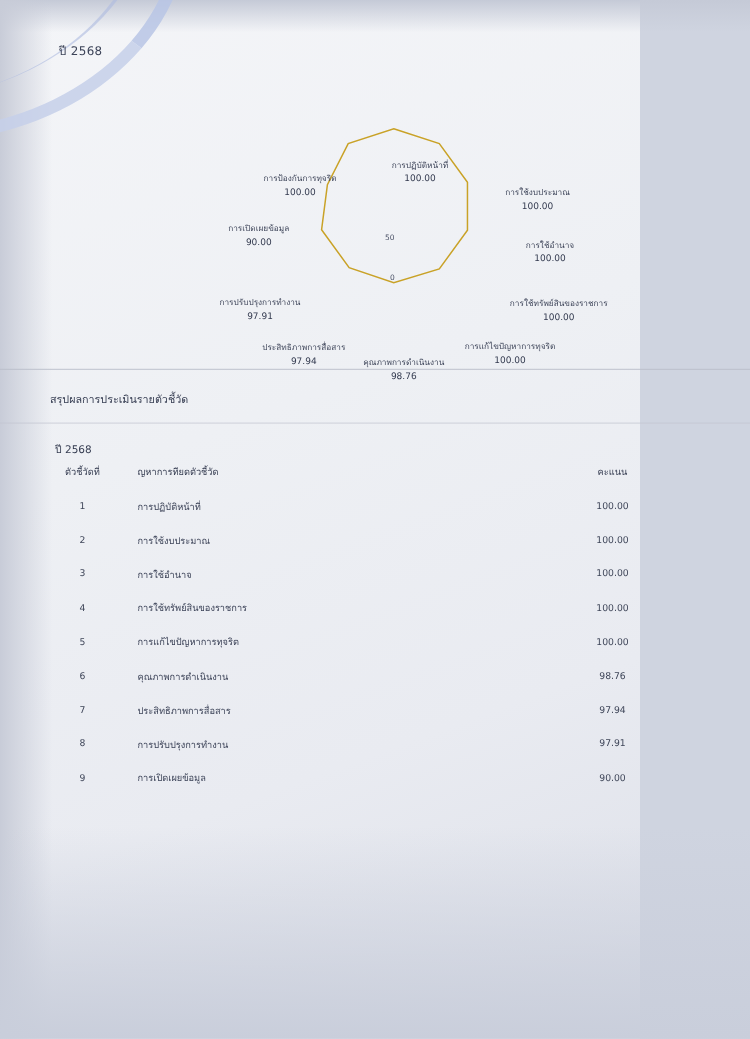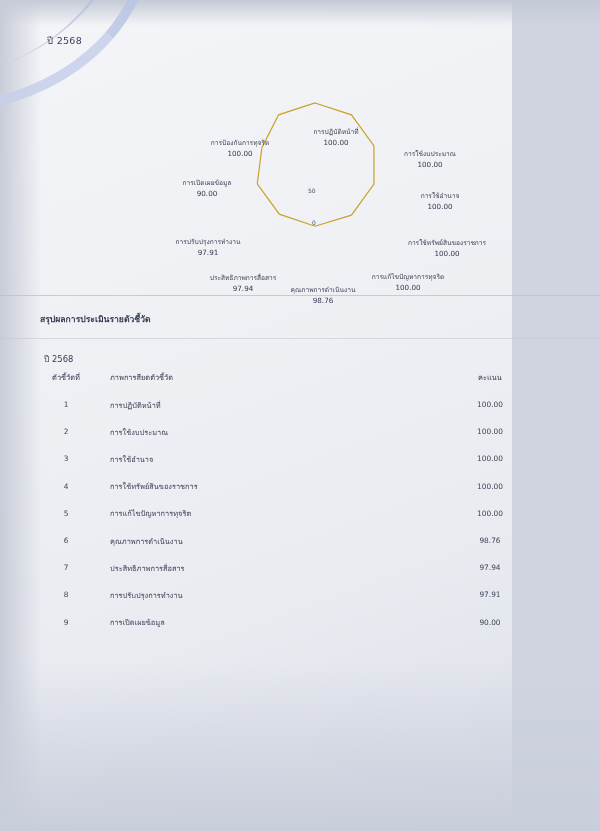--- a/index.html
+++ b/index.html
@@ -95,21 +95,20 @@
     font-size: 6px;
     color: #4a5166;
   }
 
   
   .section-title {
     position: absolute;
     left: 40px; top: 312px;
     font-size: 8.6px;
     color: #343b50;
-    font-weight: bold;
   }
   .rule {
     position: absolute;
     left: 0px; top: 295px;
     width: 600px; height: 1px;
     background: #b9bec9;
     opacity: .75;
   }
   .rule2 {
     position: absolute;
@@ -217,21 +216,21 @@
 
   <div class="rule"></div>
   <div class="section-title">สรุปผลการประเมินรายตัวชี้วัด</div>
   <div class="rule2"></div>
   <div class="table-year">ปี 2568</div>
 
   <table class="data">
     <thead>
       <tr>
         <th class="c-no">ตัวชี้วัดที่</th>
-        <th class="c-name">ภาพการสียดตัวชี้วัด</th>
+        <th class="c-name">ญหาการทียดตัวชี้วัด</th>
         <th class="c-score">คะแนน</th>
       </tr>
     </thead>
     <tbody id="table-body">
         <tr>
           <td class="c-no">1</td>
           <td class="c-name">การปฏิบัติหน้าที่</td>
           <td class="c-score">100.00</td>
         </tr>
         <tr>

